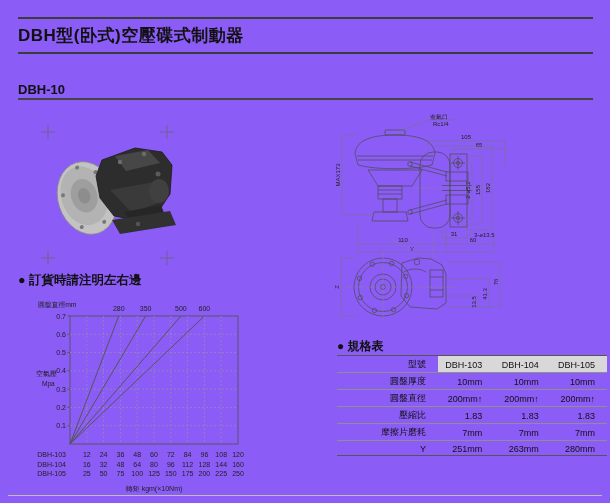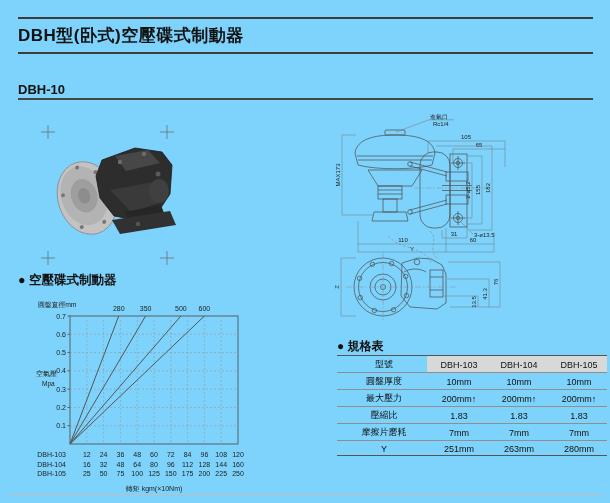--- a/index.html
+++ b/index.html
@@ -1,17 +1,17 @@
 <!DOCTYPE html>
 <html><head>
 <meta charset="utf-8">
 <style>
   html,body{margin:0;padding:0;background:#e9e9e9;}
   .page{
-    position:relative;width:610px;height:503px;background:#7dd3fc;overflow:hidden;
+    position:relative;width:610px;height:503px;background:#8b5cf6;overflow:hidden;
     font-family:"Liberation Sans","DejaVu Sans",sans-serif;color:#1a1a1a;
   }
   .rule{position:absolute;background:#3c3c3c;}
   .rule-top{top:17px;left:18px;width:575px;height:2px;}
   .rule-under-title{top:52px;left:18px;width:575px;height:2px;}
   .rule-under-model{top:98px;left:18px;width:575px;height:1.5px;background:#444;}
   .rule-bottom{top:495px;left:8px;width:594px;height:1px;background:#bdbdbd;}
   .page-title{position:absolute;top:24px;left:18px;font-size:17px;font-weight:600;letter-spacing:.5px;color:#111;}
   .model-heading{position:absolute;top:82px;left:18px;font-size:13px;font-weight:bold;color:#111;}
   .chart-heading{position:absolute;top:272px;left:18px;font-size:12.5px;font-weight:bold;color:#111;}
@@ -28,21 +28,21 @@
 
   
   .dash{stroke:#999;stroke-width:.6;stroke-dasharray:2 2;}
   .axis{stroke:#555;stroke-width:.9;}
   .series{stroke:#555;stroke-width:1;}
   .tick{font-size:7px;fill:#222;}
   .axlbl{font-size:7px;fill:#222;}
 
   
   .spec{position:absolute;top:355px;left:337px;width:270px;border-collapse:collapse;table-layout:fixed;font-size:9px;color:#111;}
-  .spec th,.spec td{font-weight:normal;text-align:center;padding:2px 1px 1px 5px;border-bottom:1px solid #8f8f8f;height:11px;overflow:hidden;white-space:nowrap;}
+  .spec th,.spec td{font-weight:normal;text-align:right;padding:2px 12px 1px 5px;border-bottom:1px solid #8f8f8f;height:11px;overflow:hidden;white-space:nowrap;}
   .spec tr:first-child th{border-top:1.5px solid #555;}
   .spec tr:last-child td{border-bottom:1.5px solid #555;}
   .spec th.val{background:#d8d8d8;}
   .spec .c0{width:84px;}
 </style>
 </head>
 <body>
 
 <div class="page">
 
@@ -209,21 +209,21 @@
       <text x="168" y="170" text-anchor="middle" transform="rotate(-90 168 170)">76</text>
       <line x1="159" y1="167" x2="159" y2="195"></line>
         <line x1="117" y1="167" x2="159" y2="167"></line>
       <text x="157" y="182" text-anchor="middle" transform="rotate(-90 157 182)">41.3</text>
       <line x1="148" y1="184" x2="148" y2="195"></line>
         <line x1="114" y1="184" x2="148" y2="184"></line>
       <text x="146" y="190" text-anchor="middle" transform="rotate(-90 146 190)">13.5</text>
     </g>
   </svg>
 
-  <div class="chart-heading">● 空壓碟式制動器</div>
+  <div class="chart-heading">● 訂貨時請注明左右邊</div>
 
   <svg id="chart-svg" style="position:absolute;left:20px;top:294px;" width="300" height="206" viewBox="0 0 300 206">
     <text x="18" y="13" class="axlbl" style="font-size:6.8px">圓盤直徑mm</text>
     <rect x="50" y="22" width="168" height="128" fill="none" stroke="#555" stroke-width="0.9"></rect>
     <text x="16" y="82" class="axlbl">空氣壓</text>
     <text x="22" y="92" class="axlbl" style="font-size:6.5px">Mpa</text>
     <text x="134" y="197" class="axlbl" text-anchor="middle">轉矩 kgm(×10Nm)</text>
   <line x1="47.5" y1="22" x2="50" y2="22" class="axis"></line>
       <text x="46" y="24.5" text-anchor="end" class="tick">0.7</text>
       <line x1="50" y1="40.28571428571428" x2="218" y2="40.28571428571428" class="dash"></line>
@@ -306,21 +306,21 @@
           <th class="val">DBH-104</th>
           <th class="val">DBH-105</th>
         </tr>
         <tr>
           <td class="lbl c0">圓盤厚度</td>
           <td class="val2">10mm</td>
           <td class="val2">10mm</td>
           <td class="val2">10mm</td>
         </tr>
         <tr>
-          <td class="lbl c0">最大壓力</td>
+          <td class="lbl c0">圓盤直徑</td>
           <td class="val2">200mm↑</td>
           <td class="val2">200mm↑</td>
           <td class="val2">200mm↑</td>
         </tr>
         <tr>
           <td class="lbl c0">壓縮比</td>
           <td class="val2">1.83</td>
           <td class="val2">1.83</td>
           <td class="val2">1.83</td>
         </tr>

